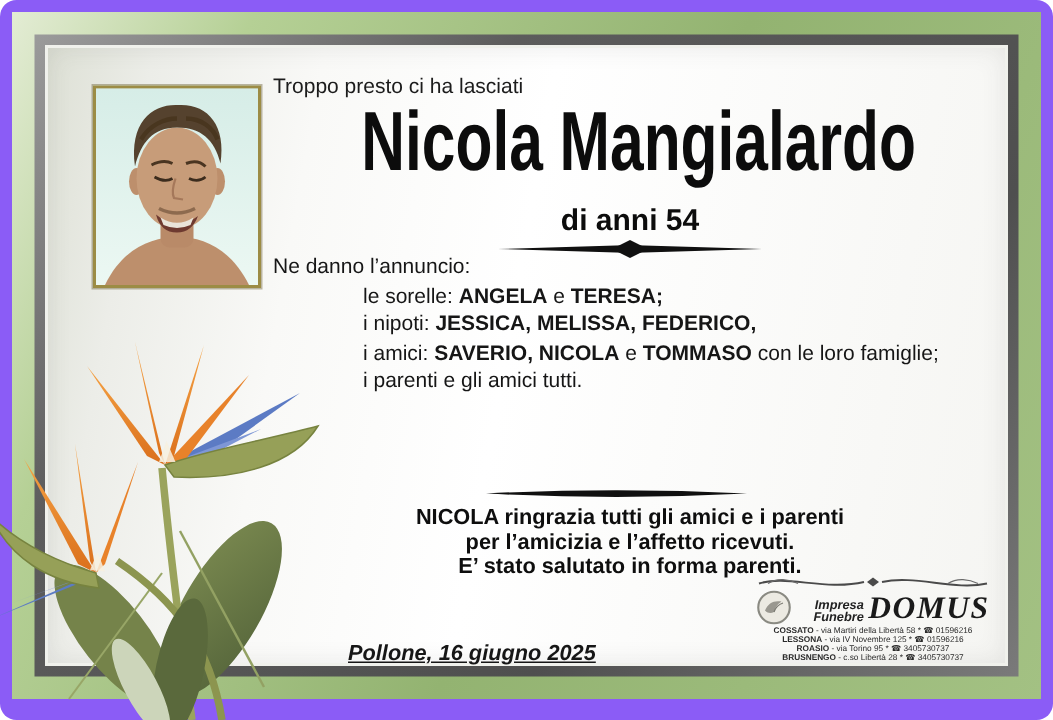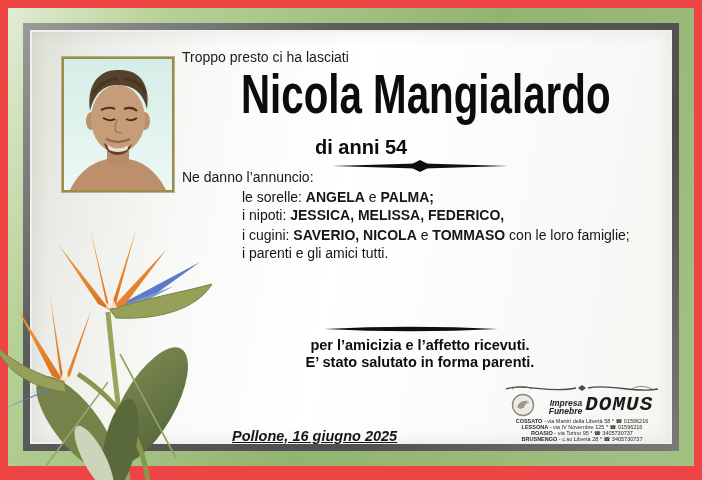--- a/index.html
+++ b/index.html
@@ -1,17 +1,17 @@
 <!DOCTYPE html>
 <html><head>
 <meta charset="utf-8">
 <style>
   html,body{margin:0;padding:0;background:#ffffff;}
-  .page{position:relative;width:702px;height:480px;background:#ef4444;overflow:hidden;
-        font-family:"Liberation Sans",sans-serif;color:#161616;}
+  .page{position:relative;width:702px;height:480px;background:#8b5cf6;overflow:hidden;
+        font-family:"Liberation Sans",sans-serif;color:#161616;border-radius:11px;}
 
   
   .frame-green{position:absolute;left:8px;top:8px;right:8px;bottom:14px;
     background:linear-gradient(115deg,#e3ecd4 0%,#b5d095 18%,#93b371 55%,#a3c183 100%);}
   .frame-gray{position:absolute;inset:15px;
     background:linear-gradient(135deg,#9b9b9b 0%,#5c5c5c 30%,#4f4f4f 70%,#7a7a7a 100%);}
   .frame-line{position:absolute;inset:7px;background:#f0f1ec;}
   .content{position:absolute;inset:2px;
     background:linear-gradient(100deg,#dde0d5 0%,#ecede8 10%,#f9f9f7 26%,#ffffff 48%,#f5f5f2 100%);
     box-shadow:inset 0 0 16px rgba(70,70,70,.10);}
@@ -20,38 +20,38 @@
   .t{position:absolute;}
 
   .photo{position:absolute;left:62px;top:57px;width:108px;height:131px;
          border:2px solid #9c8c45;box-shadow:0 0 0 1px rgba(110,100,60,.45);background:#d9efe9;}
   .photo svg{display:block;}
 
   .intro{left:182px;top:49px;font-size:14px;color:#1c1c1c;}
   .name-wrap{left:76px;top:66px;width:700px;text-align:center;}
   .name{display:inline-block;font-weight:bold;font-size:56px;line-height:1;white-space:nowrap;
         transform:scaleX(.72);transform-origin:50% 50%;color:#0c0c0c;}
-  .age{left:315px;top:136px;width:210px;font-size:20px;font-weight:bold;color:#0c0c0c;}
+  .age{left:315px;top:136px;width:210px;text-align:center;font-size:20px;font-weight:bold;color:#0c0c0c;}
   .divider{left:332px;top:159px;}
   .announce-label{left:182px;top:169px;font-size:14px;}
   .ann-lines{left:242px;top:188px;font-size:14px;line-height:18px;}
   .ann-line.ind{padding-left:46px;}
   .ann-line.gap{margin-top:2px;}
   .b{font-weight:bold;}
   .lens{left:322px;top:324px;}
   .thanks{left:230px;top:337px;width:380px;text-align:center;font-weight:bold;
           font-size:14.5px;line-height:16.5px;color:#0e0e0e;}
   .place-date{left:232px;top:428px;font-weight:bold;font-style:italic;font-size:14.5px;text-decoration:underline;}
 
   .logo{left:498px;top:383px;width:168px;text-align:center;}
   .logo-flourish{display:block;margin:0 auto 0;}
   .logo-row{display:flex;align-items:flex-start;justify-content:center;gap:3px;}
   .type-lines{font-style:italic;font-weight:bold;font-size:8.5px;line-height:8px;margin-top:6px;text-align:right;color:#222;}
   .type-lines .l2{padding-left:11px;}
-  .brand{font-family:Liberation Mono, monospace;font-weight:bold;font-style:italic;
+  .brand{font-family:Liberation Serif, serif;font-weight:bold;font-style:italic;
          font-size:21px;line-height:20px;letter-spacing:1px;margin-top:2px;color:#1a1a1a;}
   .addresses{margin-top:1px;font-size:5.5px;line-height:6px;color:#2a2a2a;text-align:center;}
 
   .flower{position:absolute;left:-2px;top:226px;z-index:3;}
 </style>
 </head>
 <body>
 
 <div class="page">
 
@@ -99,30 +99,31 @@
     <div class="t age">di anni 54</div>
 
     <svg class="t divider" width="176" height="14" viewBox="0 0 176 14">
       <polygon points="0,7 84,4.5 84,9.5" fill="#101010"></polygon>
       <polygon points="176,7 92,4.5 92,9.5" fill="#101010"></polygon>
       <polygon points="88,1 100,7 88,13 76,7" fill="#101010"></polygon>
     </svg>
 
     <div class="t announce-label">Ne danno l’annuncio:</div>
     <div class="t ann-lines">
-        <div class="ann-line"><span>le sorelle: </span><span class="b">ANGELA</span><span> e </span><span class="b">PALMA;</span></div>
+        <div class="ann-line"><span>le sorelle: </span><span class="b">ANGELA</span><span> e </span><span class="b">TERESA;</span></div>
         <div class="ann-line"><span>i nipoti: </span><span class="b">JESSICA, MELISSA, FEDERICO,</span></div>
-        <div class="ann-line gap"><span>i cugini: </span><span class="b">SAVERIO, NICOLA</span><span> e </span><span class="b">TOMMASO</span><span> con le loro famiglie;</span></div>
+        <div class="ann-line gap"><span>i amici: </span><span class="b">SAVERIO, NICOLA</span><span> e </span><span class="b">TOMMASO</span><span> con le loro famiglie;</span></div>
         <div class="ann-line"><span>i parenti e gli amici tutti.</span></div>
       </div>
 
     <svg class="t lens" width="178" height="10" viewBox="0 0 178 10">
       <path d="M2,5 Q89,0.5 176,5 Q89,9.5 2,5 Z" fill="#101010"></path>
     </svg>
     <div class="t thanks">
+      <div>NICOLA ringrazia tutti gli amici e i parenti</div>
       <div>per l’amicizia e l’affetto ricevuti.</div>
       <div>E’ stato salutato in forma parenti.</div>
     </div>
 
     <div class="t place-date">Pollone, 16 giugno 2025</div>
 
     <div class="t logo">
       <svg class="logo-flourish" width="160" height="10" viewBox="0 0 160 10">
         <path d="M4,6 C22,0 48,11 74,5 M86,5 C108,0 134,11 156,6" stroke="#4a4a4a" stroke-width="1.3" fill="none"></path>
         <path d="M10,6 c6,-4 14,-3 20,0 M130,6 c6,-4 14,-3 20,0" stroke="#6a6a6a" stroke-width=".8" fill="none"></path>

